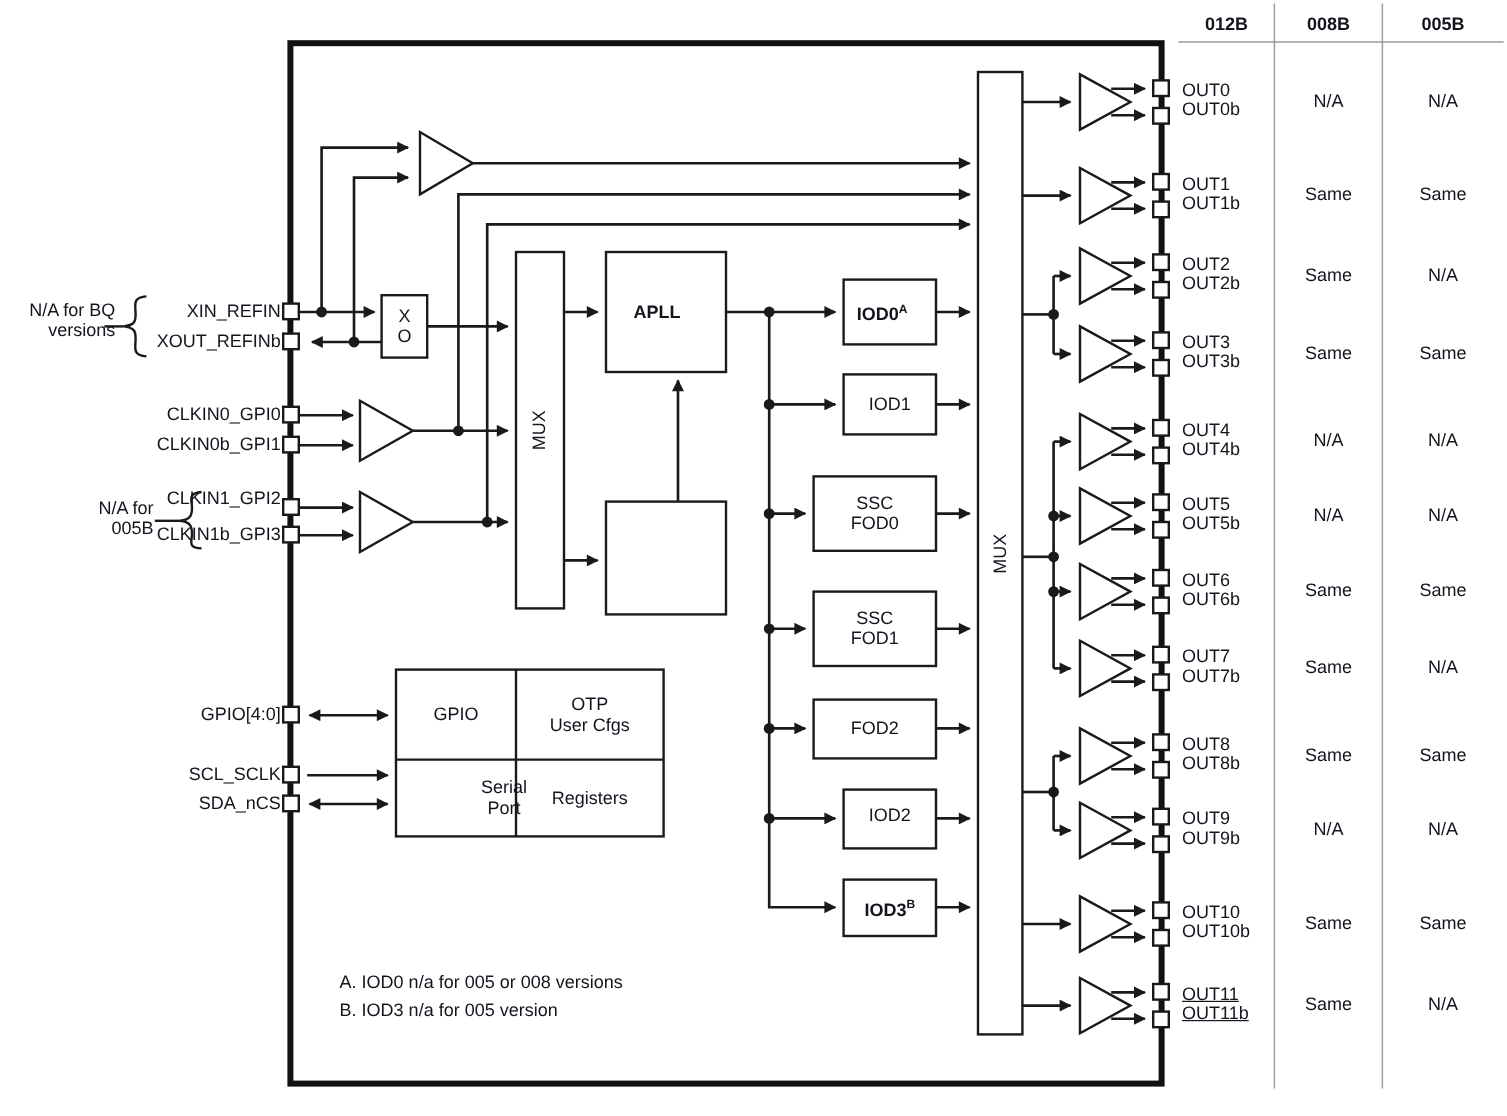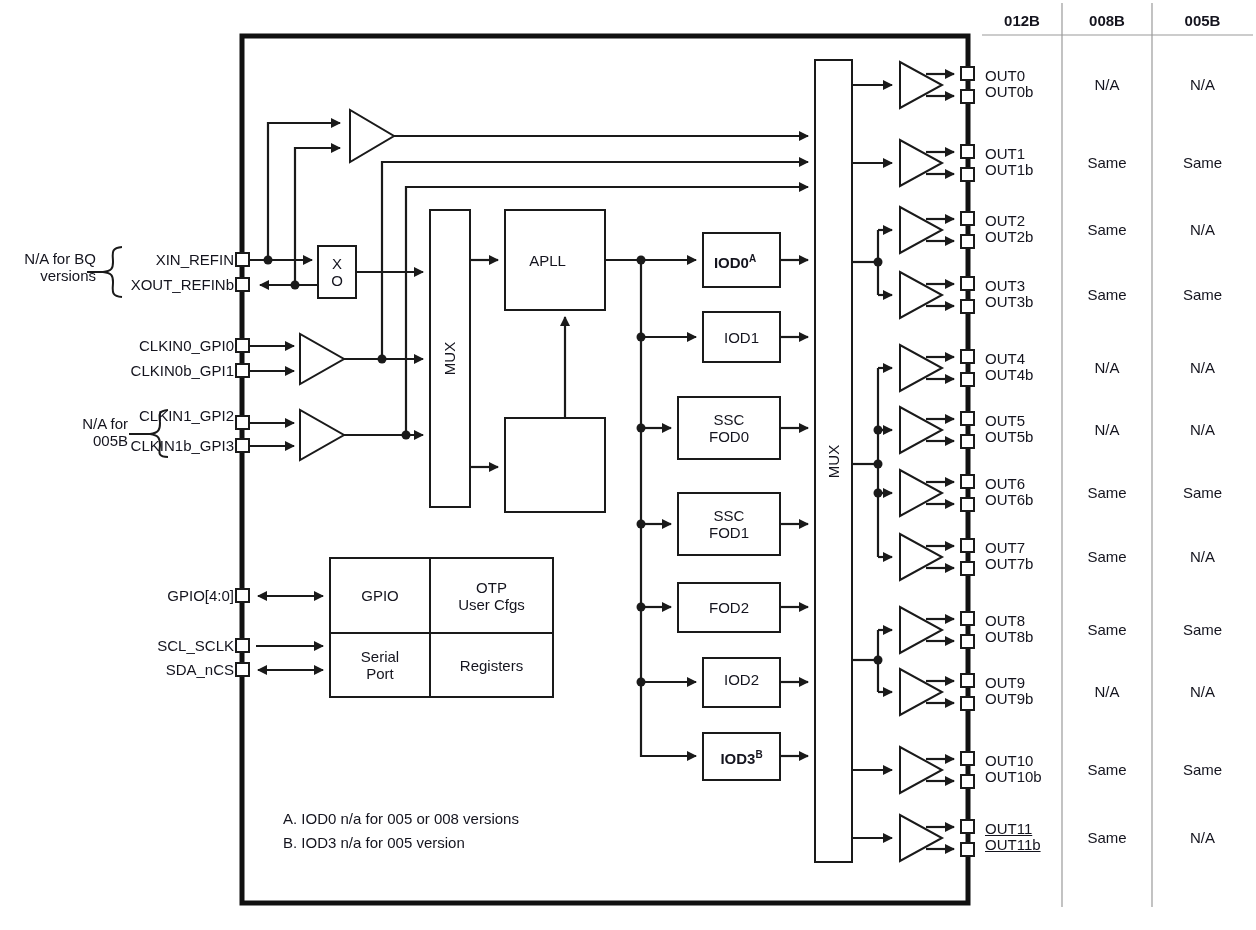--- a/index.html
+++ b/index.html
@@ -245,21 +245,21 @@
 
 <div class="t ctr" style="left:318px;top:246px;width:38px;height:52px;">
   <div>
         <div>X</div>
         <div>O</div>
       </div>
 </div>
 <div class="t ctr" style="left:430px;top:210px;width:40px;height:297px;">
   <span class="rot">MUX</span>
 </div>
-<div class="t ctr" style="left:505px;top:210px;width:85px;height:100px;">
+<div class="t ctr" style="left:505px;top:210px;width:85px;height:100px;font-weight:bold;">
   <span>APLL</span>
 </div>
 <div class="t ctr" style="left:703px;top:233px;width:64px;height:54px;">
   <span><span class="bold">IOD0</span><span class="sup">A</span></span>
 </div>
 <div class="t ctr" style="left:703px;top:312px;width:77px;height:50px;">
   <span>IOD1</span>
 </div>
 <div class="t ctr" style="left:678px;top:397px;width:102px;height:62px;">
   <div>
@@ -284,21 +284,21 @@
 </div>
 <div class="t ctr" style="left:430px;top:558px;width:123px;height:75px;">
   <div>
         <div>OTP</div>
         <div>User Cfgs</div>
       </div>
 </div>
 <div class="t ctr" style="left:330px;top:558px;width:100px;height:75px;">
   <span>GPIO</span>
 </div>
-<div class="t ctr" style="left:330px;top:633px;width:100px;height:64px;">
+<div class="t ctr" style="left:330px;top:633px;width:100px;height:64px;padding-left:40px;">
   <div>
         <div>Serial</div>
         <div>Port</div>
       </div>
 </div>
 <div class="t ctr" style="left:430px;top:633px;width:123px;height:64px;">
   <span>Registers</span>
 </div>
 <div class="t ctr" style="left:815px;top:60px;width:37px;height:802px;">
   <span class="rot">MUX</span>

